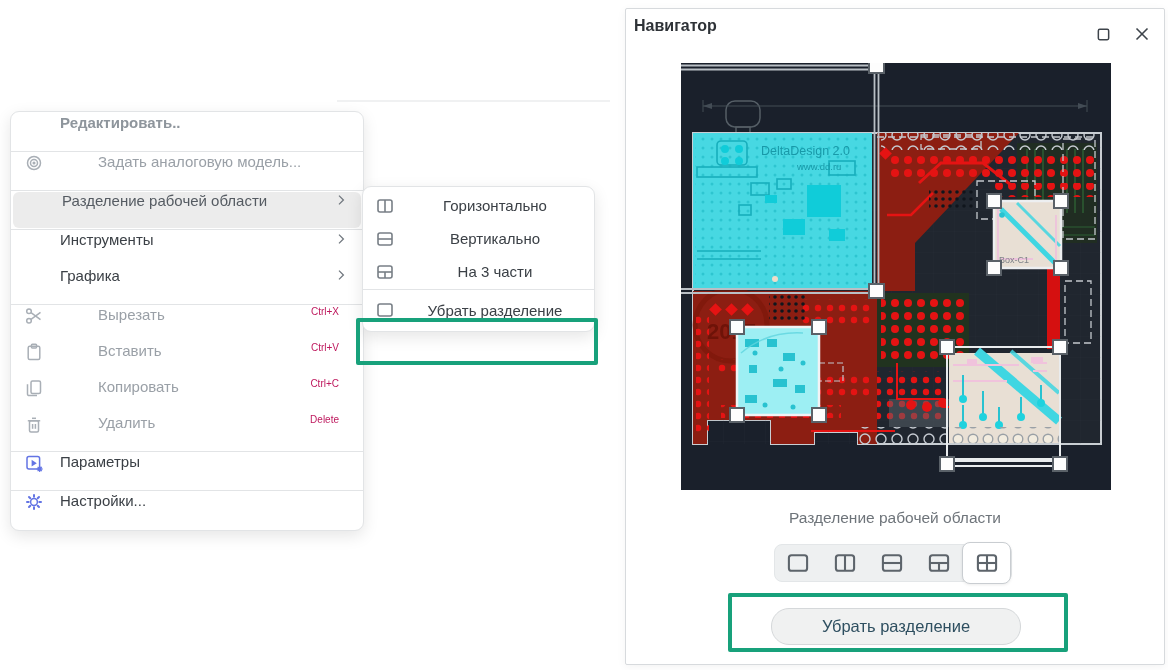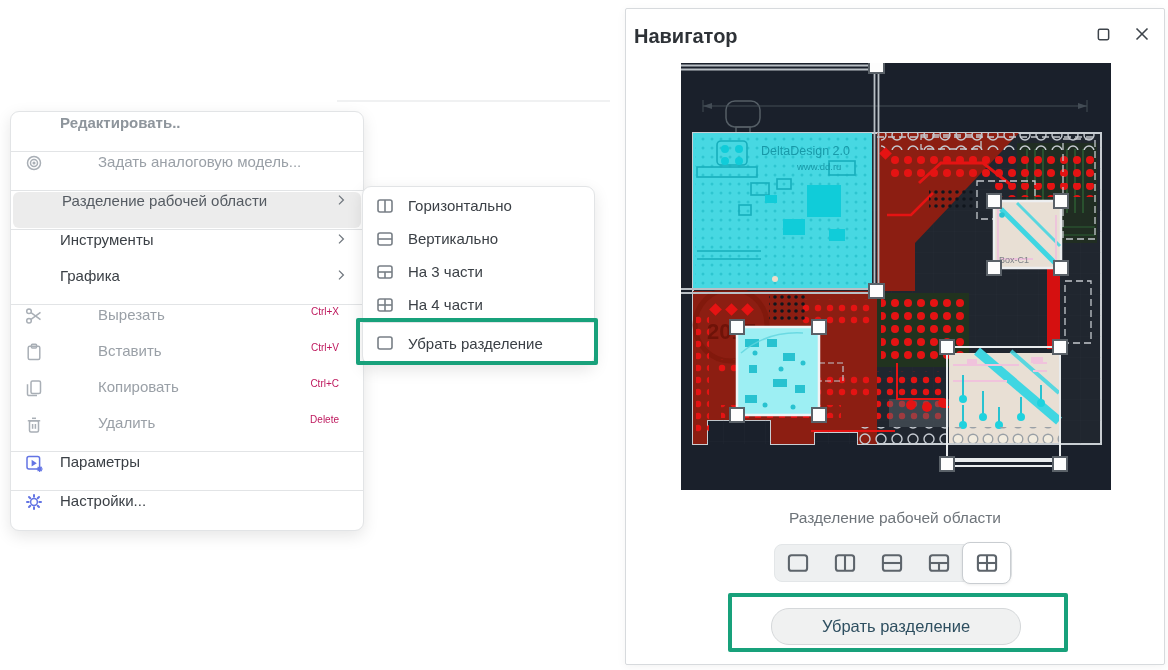--- a/index.html
+++ b/index.html
@@ -26,42 +26,42 @@
   .mi .chev{color:#70777e;flex:none;}
   .mi.disabled{color:#9aa0a7;gap:38px;}
   .mi.hdr{font-weight:bold;color:#8e959c;}
   .mi.hl{background:#ececec;border-radius:6px;margin:0 2px;color:#555b62;padding-right:12px;}
   .sep{height:1px;background:#e2e4e6;margin:1px 0;}
 
   
   .submenu{
     position:absolute;left:362px;top:186px;width:231px;background:#fff;
     border:1px solid #e2e4e6;border-radius:9px;
-    box-shadow:0 5px 16px rgba(0,0,0,.10);padding:2px 0;z-index:3;
+    box-shadow:0 5px 16px rgba(0,0,0,.10);padding:2px 0;z-index:3;text-align:center;
   }
   .smi{height:33px;display:flex;align-items:center;padding:0 12px;
        font-size:15px;color:#3b4046;}
   .smi.last{height:38px;}
   .smi .ic{width:20px;height:20px;display:flex;align-items:center;justify-content:center;
            margin-right:13px;flex:none;color:#787f86;}
   .smi .lbl{flex:1;white-space:nowrap;}
 
   
   .hl-box{position:absolute;border:4px solid #18a17b;border-radius:2px;
           box-sizing:border-box;pointer-events:none;z-index:6;background:transparent;}
   #hl-menu{left:356px;top:318px;width:242px;height:47px;}
   #hl-nav{left:728px;top:593px;width:340px;height:59px;}
 
   
   .nav-panel{
     position:absolute;left:625px;top:8px;width:540px;height:657px;background:#fff;
     border:1px solid #d7dadd;border-radius:2px;box-sizing:border-box;
     box-shadow:0 2px 10px rgba(0,0,0,.05);
   }
-  .nav-title{position:absolute;left:8px;top:16px;font-size:20px;font-weight:bold;color:#2e3237;text-align:right;}
+  .nav-title{position:absolute;left:8px;top:8px;font-size:16px;font-weight:bold;color:#2e3237;text-align:right;}
   .win-btn{position:absolute;top:16px;width:18px;height:18px;display:flex;
            align-items:center;justify-content:center;color:#3e444b;}
   .win-btn.max{right:52px;}
   .win-btn.close{right:13px;}
   .pcb-wrap{position:absolute;left:55px;top:54px;width:430px;height:427px;}
   .split-label{position:absolute;left:0;top:500px;width:100%;text-align:center;
                color:#6e747a;font-size:15.5px;}
   .seg-group{position:absolute;left:148px;top:535px;width:238px;height:38px;
              background:#eef0f1;border:1px solid #e3e6e8;border-radius:8px;
              box-sizing:border-box;display:flex;align-items:center;}
@@ -307,28 +307,20 @@
       </span>
     <span class="lbl">Вертикально</span>
   </div>
   <div class="smi">
     <span class="ic">
         <svg width="20" height="20">
           <use href="#s-3"></use>
         </svg>
       </span>
     <span class="lbl">На 3 части</span>
-  </div>
-  <div class="smi">
-    <span class="ic">
-        <svg width="20" height="20">
-          <use href="#s-4"></use>
-        </svg>
-      </span>
-    <span class="lbl">На 4 части</span>
   </div>
   <div class="sep"></div>
   <div class="smi last">
     <span class="ic">
         <svg width="20" height="20">
           <use href="#s-none"></use>
         </svg>
       </span>
     <span class="lbl">Убрать разделение</span>
   </div>

